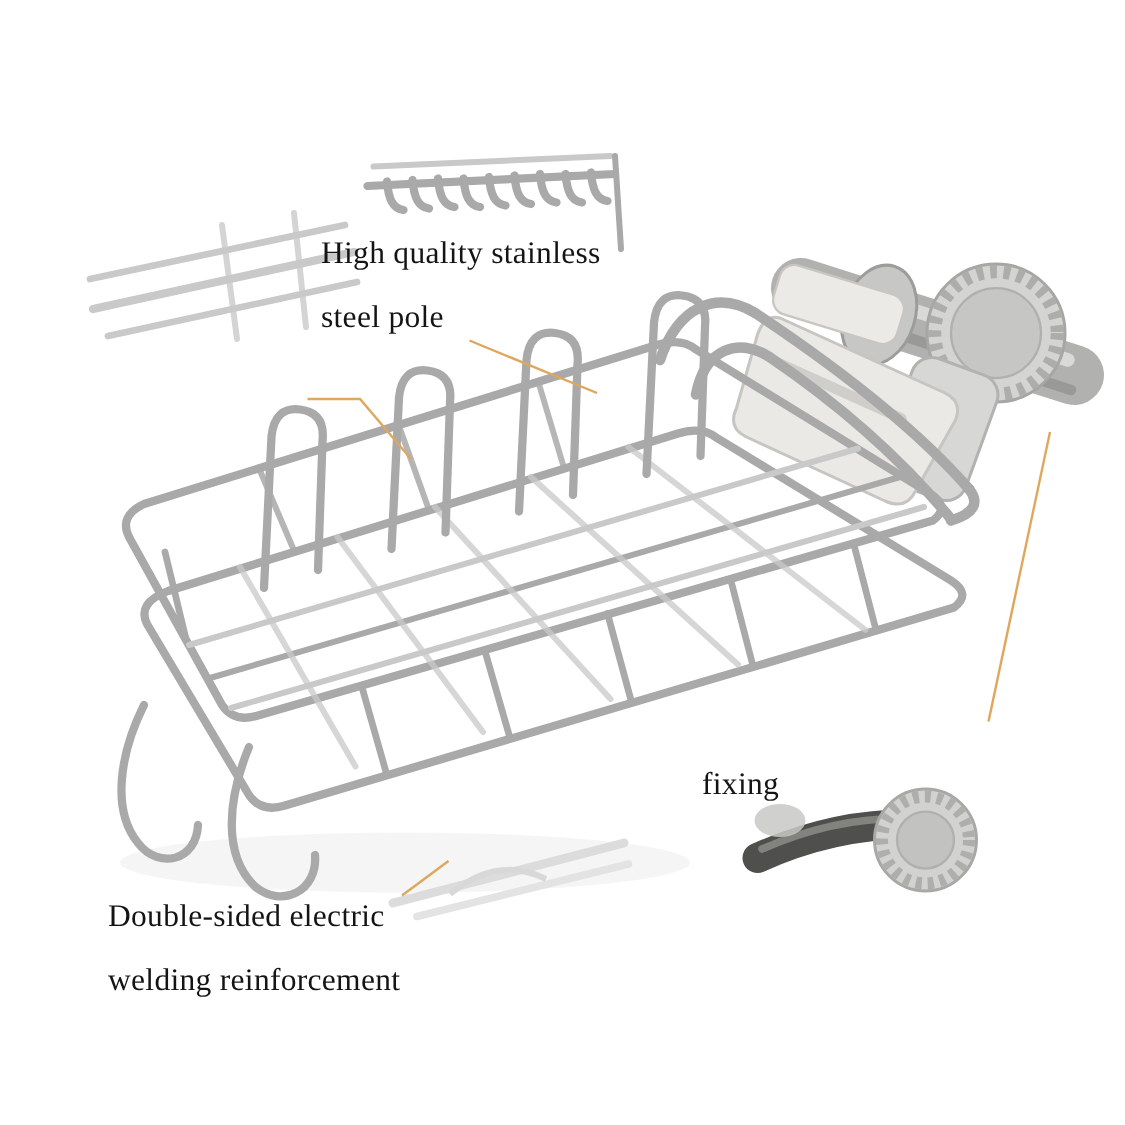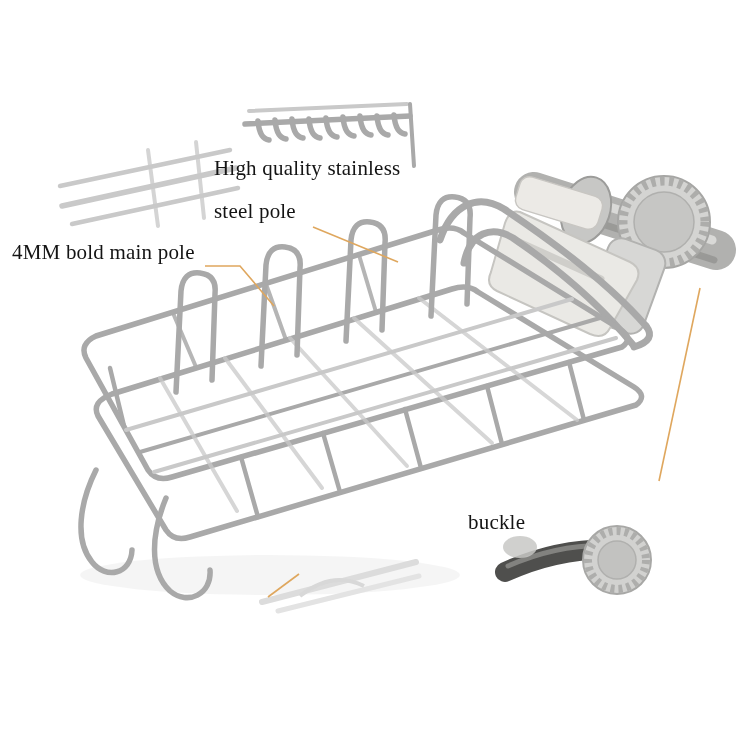--- a/index.html
+++ b/index.html
@@ -160,18 +160,19 @@
       <polyline points="205,266 240,266 274,306" class="callout"></polyline>
       <line x1="313" y1="227" x2="398" y2="262" class="callout"></line>
       <line x1="659" y1="481" x2="700" y2="288" class="callout"></line>
       <line x1="268" y1="597" x2="299" y2="574" class="callout"></line>
     </g>
   </svg>
 
   <div class="label" style="left:214px; top:155px;">High quality stainless</div>
   <div class="label" style="left:214px; top:198px;">steel pole</div>
 
-  <div class="label" style="left:12px; top:239px;">4MM bold main pole</div>
 
-  <div class="label" style="left:468px; top:509px;">buckle</div>
+  <div class="label" style="left:468px; top:509px;">fixing</div>
 
+  <div class="label" style="left:72px; top:597px;">Double-sided electric</div>
+  <div class="label" style="left:72px; top:640px;">welding reinforcement</div>
 
 </div>
 
 </body></html>

